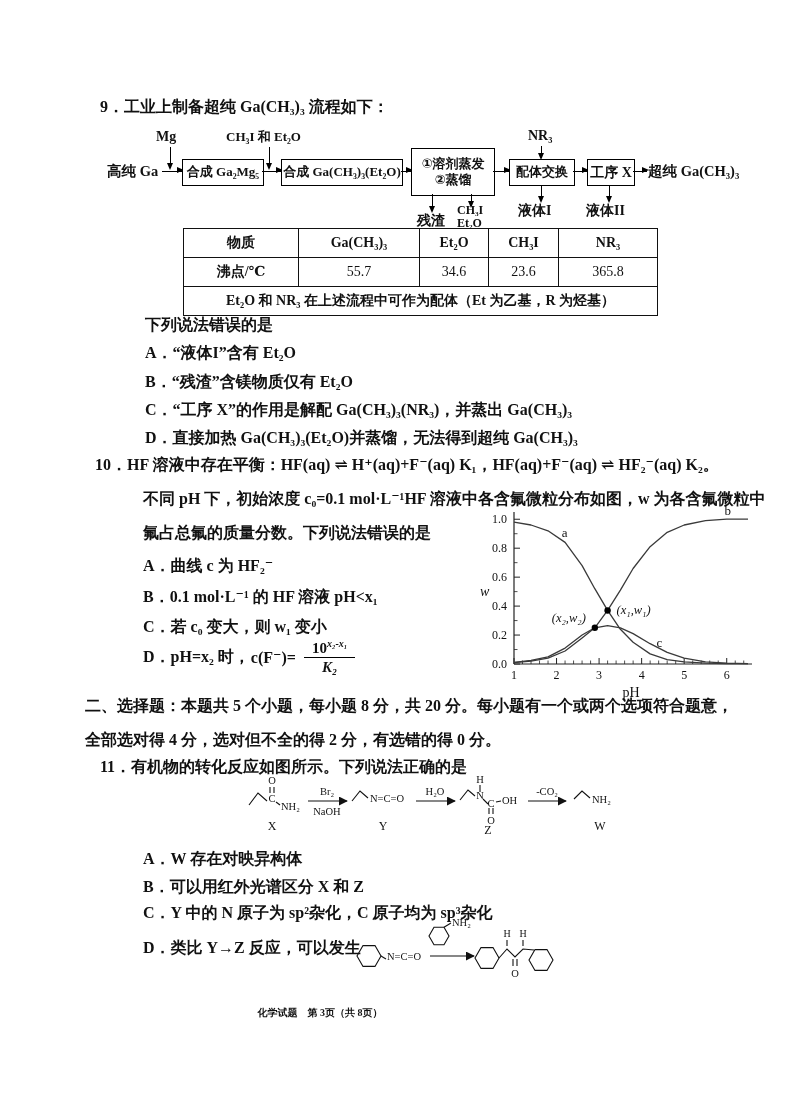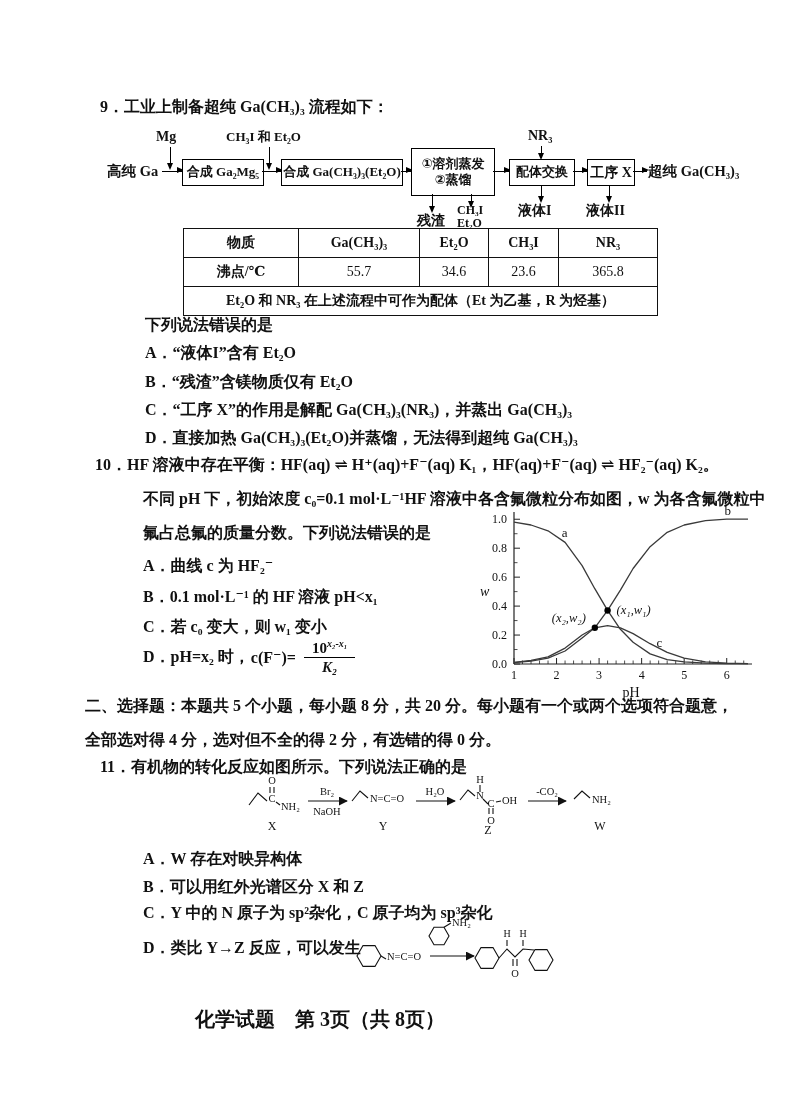--- a/index.html
+++ b/index.html
@@ -18,21 +18,21 @@
   table.bp{position:absolute;left:183px;top:228px;border-collapse:collapse;table-layout:fixed;}
   table.bp td{border:1.5px solid #111;text-align:center;font-size:14px;font-weight:600;
         height:26px;padding:1px 2px;overflow:hidden;}
   table.bp td.num{font-weight:400;}
   .optD{position:absolute;display:flex;align-items:center;font-weight:600;font-size:16px;}
   .frac{display:inline-block;text-align:center;vertical-align:middle;margin-left:8px;font-size:15px;}
   .frac .num{display:block;border-bottom:1.3px solid #000;padding:0 8px;line-height:1.2;font-weight:600;}
   .frac .num sup{font-size:10px;font-style:italic;}
   .frac .den{display:block;line-height:1.25;font-style:italic;font-weight:600;}
   svg text{font-family:"Liberation Serif","DejaVu Serif","DejaVu Sans",serif;fill:#111;}
-  .footer{position:absolute;left:0;top:1006px;width:640px;text-align:center;font-size:20px;font-weight:600;}
+  .footer{position:absolute;left:0;top:1006px;width:640px;text-align:center;font-size:10px;font-weight:600;}
 </style>
 </head>
 <body>
 
 <div class="page">
 
   <div class="t" style="left:100px;top:97px">9．工业上制备超纯 Ga(CH₃)₃ 流程如下：</div>
 
   <div>
     <span class="t fs145" style="left:107px;top:162px">高纯 Ga</span>

